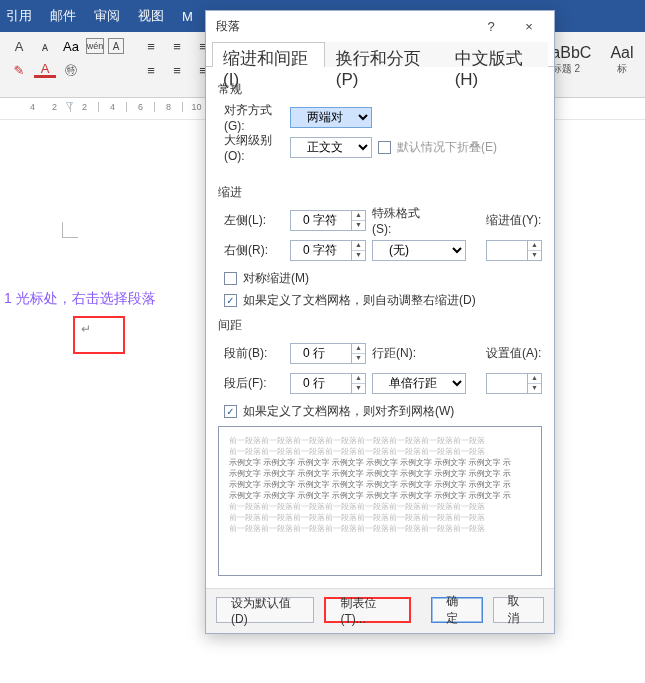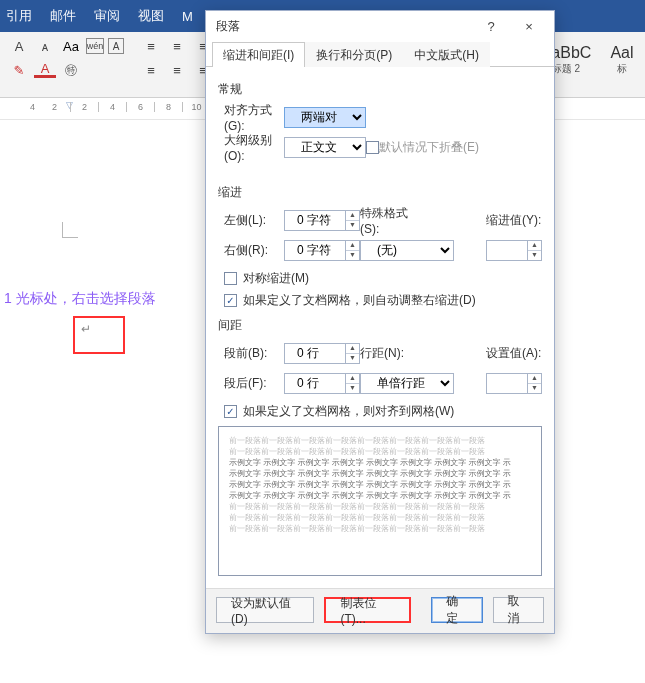--- a/index.html
+++ b/index.html
@@ -146,21 +146,21 @@
 
   .tabs {
     display: flex;
     padding: 0 6px;
     gap: 0;
     border-bottom: 1px solid #c9c9c9;
     height: 26px;
   }
   .tab {
     padding: 4px 10px 3px;
-    font-size: 12px;
+    font-size: 17px;
     color: #333;
     border: 1px solid transparent;
     border-bottom: none;
     position: relative;
     top: 1px;
     background: #f7f7f7;
   }
   .tab.active {
     border-color: #c9c9c9;
     background: #fff;
@@ -178,20 +178,21 @@
     font-size: 12px;
     color: #333;
     margin: 6px 0 6px 0;
     font-weight: 400;
   }
 
   .form-row {
     display: flex;
     align-items: center;
     height: 26px;
+    gap: 6px;
     margin-bottom: 4px;
   }
   .form-row .lbl { width: 66px; text-align: left; padding-left: 6px; }
   .form-row .lbl2 { width: 64px; text-align: left; }
   .form-row .lbl3 { width: 56px; text-align: left; }
 
   select.ctrl, input.spin {
     height: 21px;
     border: 1px solid #a8b4c8;
     font-size: 12px;

